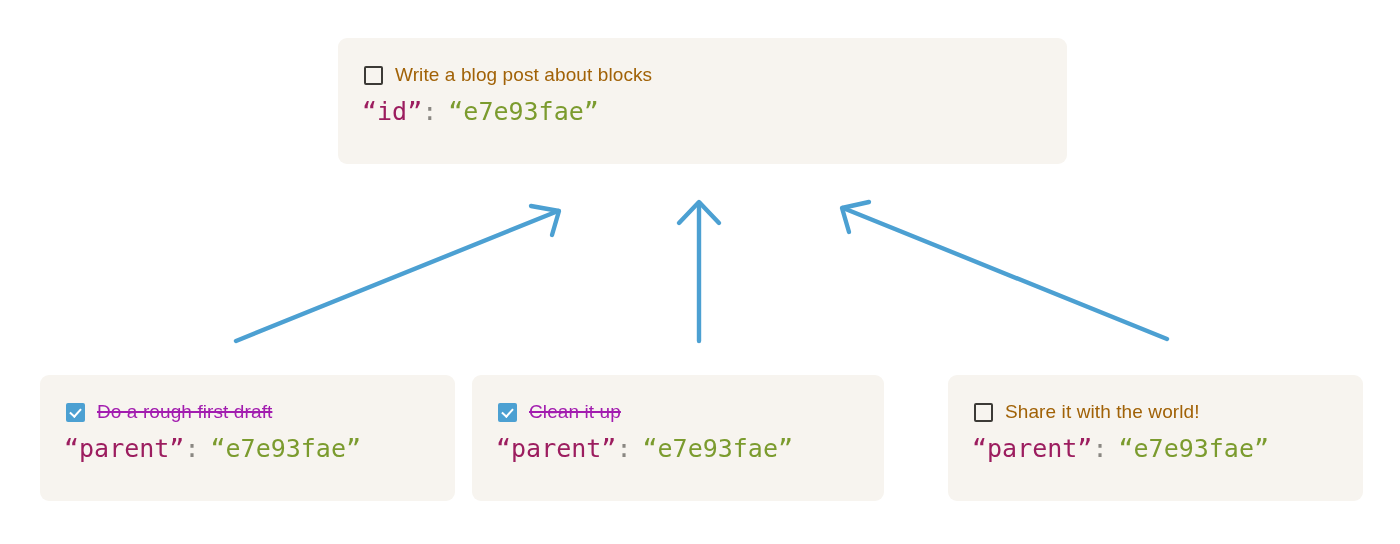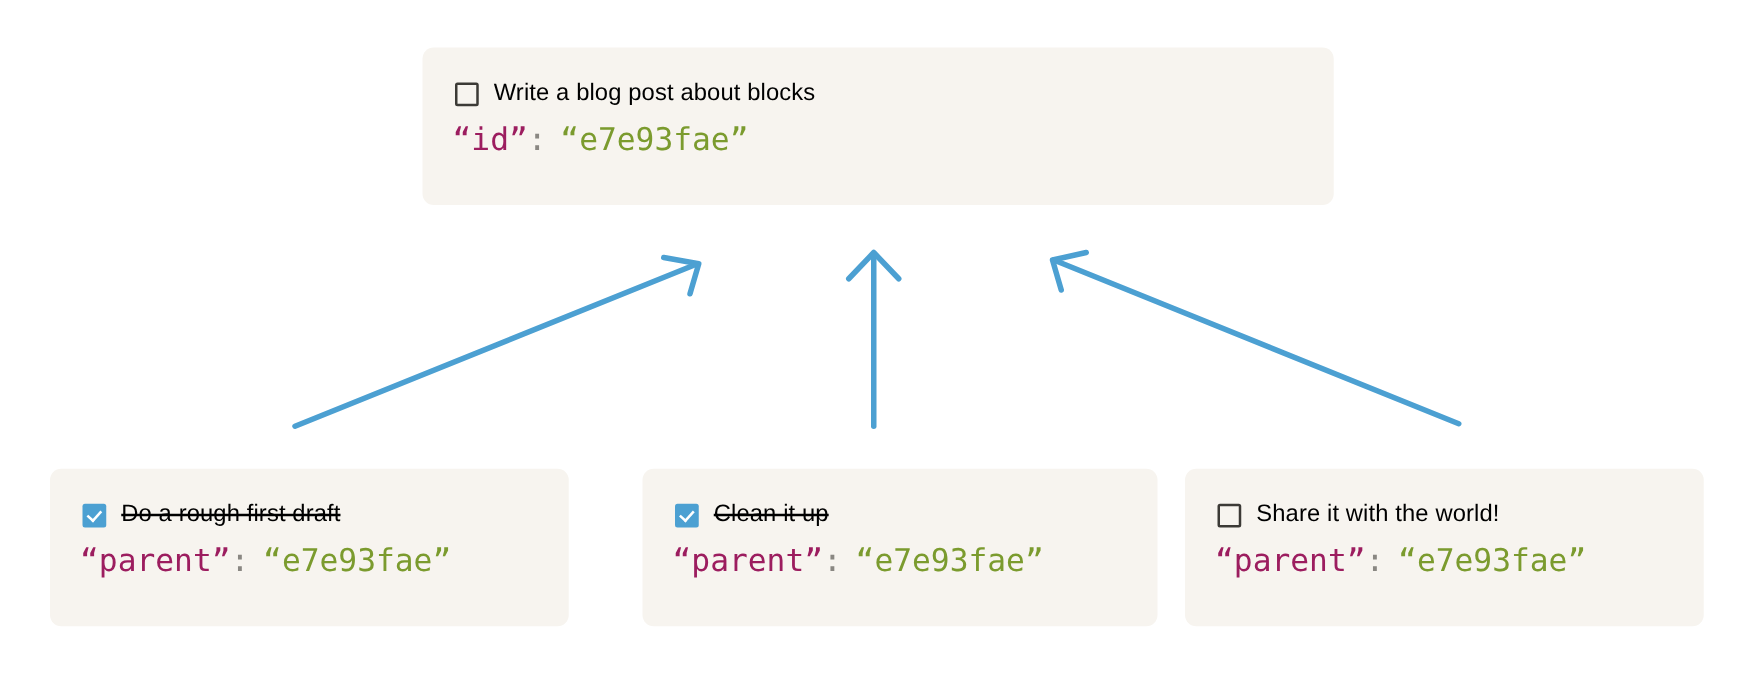--- a/index.html
+++ b/index.html
@@ -76,25 +76,25 @@
     border: solid #ffffff;
     border-width: 0 2.4px 2.4px 0;
     transform: rotate(42deg);
   }
 
   
   .task-label {
     font-family: "Liberation Sans", sans-serif;
     font-size: 19px;
     line-height: 22px;
-    color: #000000;
+    color: #a16207;
     letter-spacing: 0.1px;
   }
   .task-label.done {
-    color: #000000;
+    color: #a21caf;
     text-decoration: line-through;
     text-decoration-thickness: 1.6px;
   }
 
   
   .code {
     font-family: "DejaVu Sans Mono", "Liberation Mono", monospace;
     font-size: 25px;
     line-height: 24px;
     letter-spacing: 0px;
@@ -136,21 +136,21 @@
       <span class="cbox checked"></span>
       <span class="task-label done">Do a rough first draft</span>
     </div>
     <div class="card-row row-code">
       <span class="code">
         <span class="k">“parent”</span><span class="punc">:</span><span class="sp"></span><span class="v">“e7e93fae”</span>
       </span>
     </div>
   </div>
 
-  <div class="card" style="left:514px; top:375px; width:412px; height:126px;">
+  <div class="card" style="left:472px; top:375px; width:412px; height:126px;">
     <div class="card-row row-title">
       <span class="cbox checked"></span>
       <span class="task-label done">Clean it up</span>
     </div>
     <div class="card-row row-code">
       <span class="code">
         <span class="k">“parent”</span><span class="punc">:</span><span class="sp"></span><span class="v">“e7e93fae”</span>
       </span>
     </div>
   </div>

